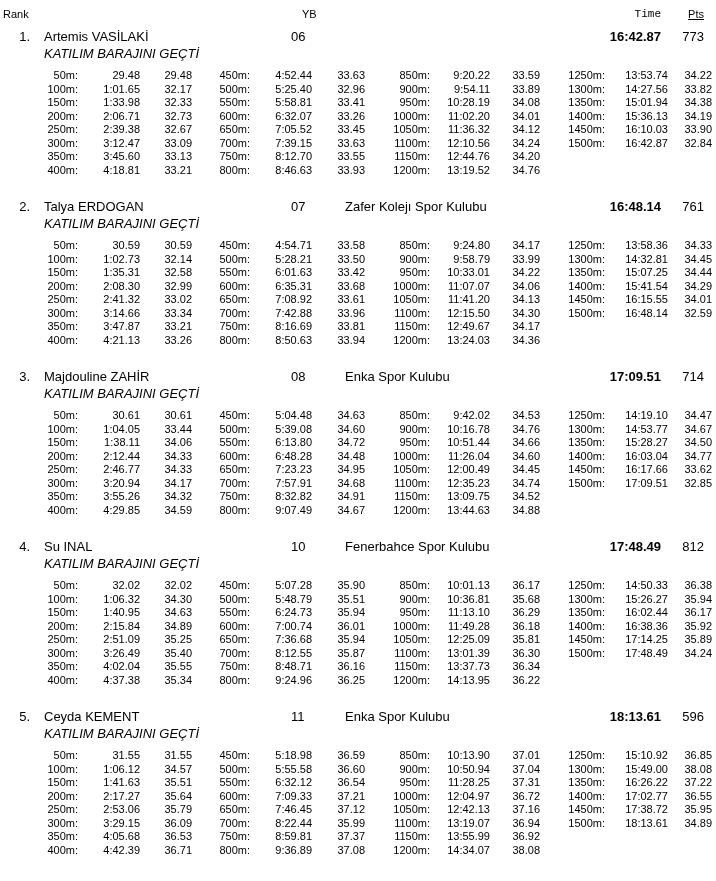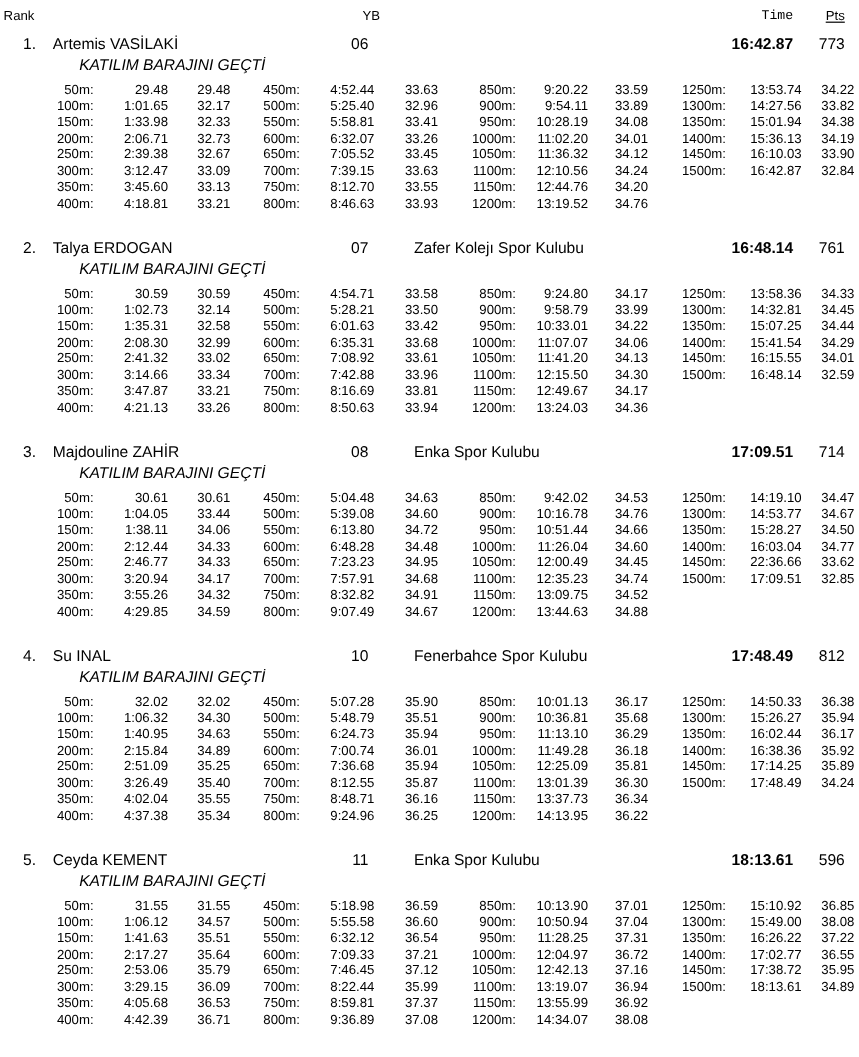--- a/index.html
+++ b/index.html
@@ -43,30 +43,30 @@
     height: 170px;
   }
   .entry-head {
     position: relative;
     height: 17px;
     font-size: 13px;
     line-height: 17px;
   }
   .entry-head .rank { position: absolute; left: 0;  width: 30px; text-align: right; }
   .entry-head .name { position: absolute; left: 44px; white-space: nowrap; }
-  .entry-head .yb   { position: absolute; left: 281px; width: 26px; text-align: right; }
+  .entry-head .yb   { position: absolute; left: 291px; width: 26px; text-align: left; }
   .entry-head .club { position: absolute; left: 345px; white-space: nowrap; }
   .entry-head .time { position: absolute; right: 55px; font-weight: bold; }
   .entry-head .pts  { position: absolute; right: 12px; }
   .entry-note {
     height: 17px;
     font-size: 13px;
     line-height: 17px;
     font-style: italic;
-    padding-left: 66px;
+    padding-left: 44px;
   }
   table.splits {
     margin-top: 7px;
     border-collapse: collapse;
     table-layout: fixed;
     width: 712px;
   }
   table.splits td {
     padding: 0;
     font-size: 11px;
@@ -459,21 +459,21 @@
               <td>250m:</td>
               <td>2:46.77</td>
               <td>34.33</td>
               <td>650m:</td>
               <td>7:23.23</td>
               <td>34.95</td>
               <td>1050m:</td>
               <td>12:00.49</td>
               <td>34.45</td>
               <td>1450m:</td>
-              <td>22:36.66</td>
+              <td>16:17.66</td>
               <td>33.62</td>
             </tr>
             <tr>
               <td>300m:</td>
               <td>3:20.94</td>
               <td>34.17</td>
               <td>700m:</td>
               <td>7:57.91</td>
               <td>34.68</td>
               <td>1100m:</td>

